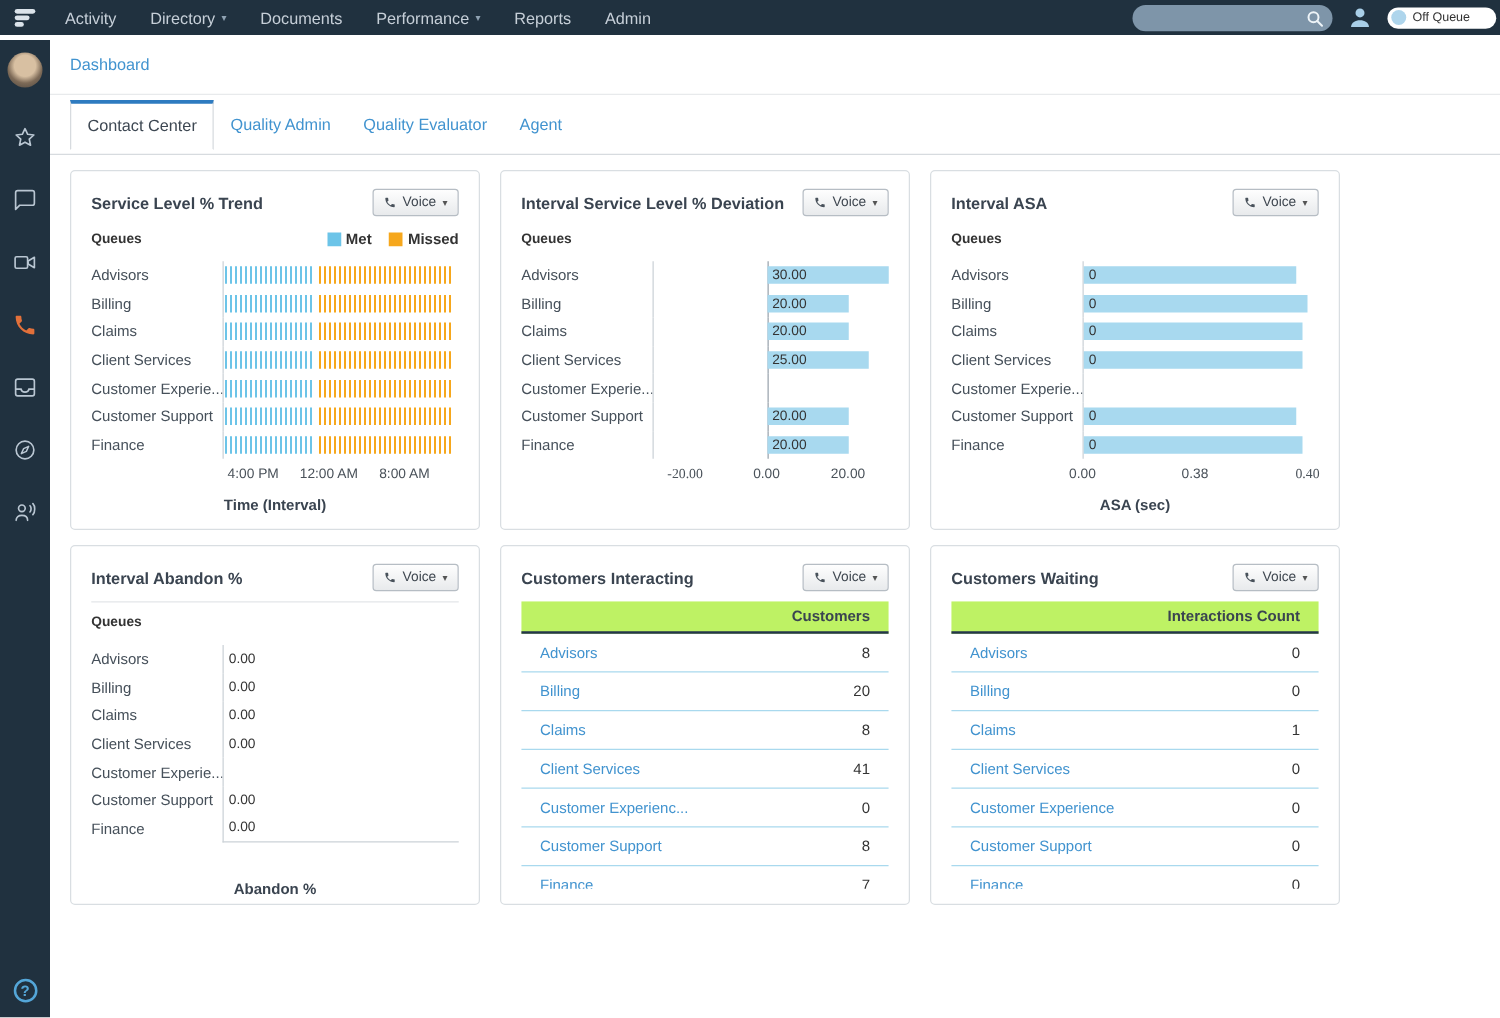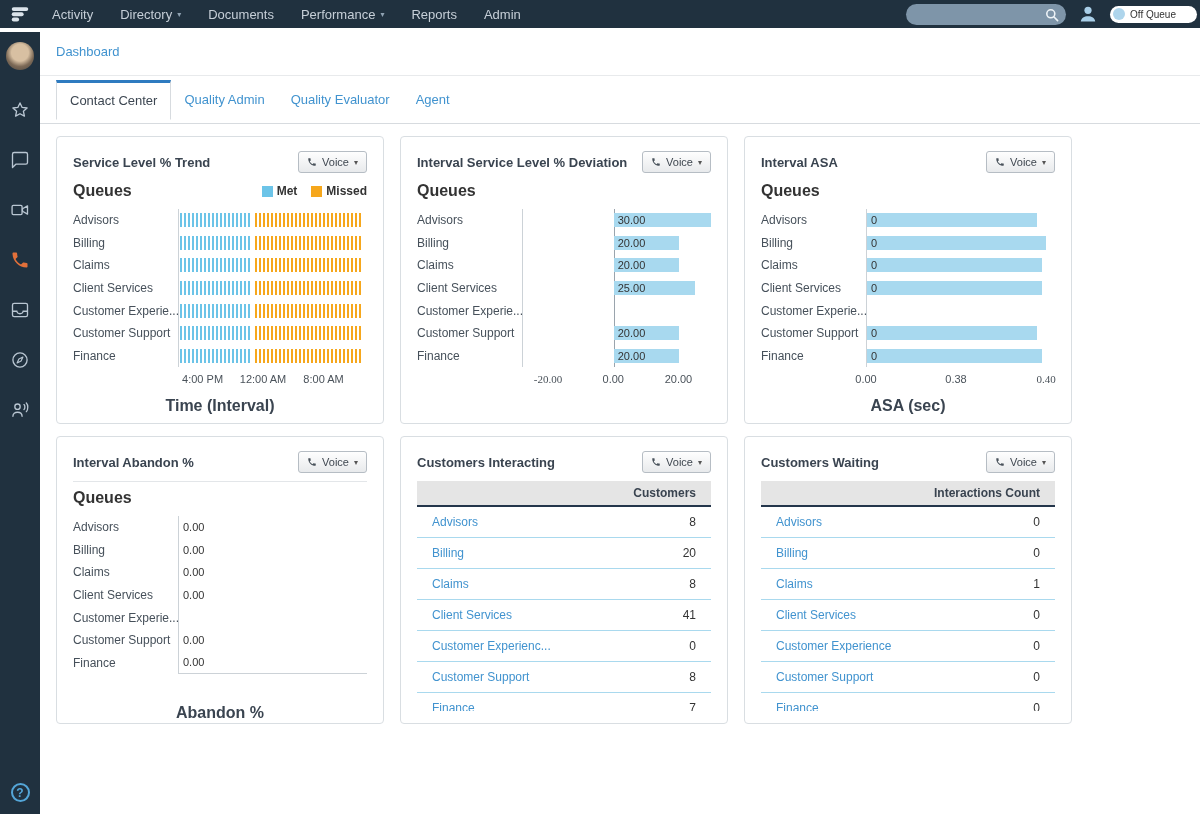--- a/index.html
+++ b/index.html
@@ -41,39 +41,39 @@
   .grid{display:grid;grid-template-columns:328px 328px 328px;column-gap:16px;row-gap:12px;padding:12px 16px}
   .card{width:328px;height:288px;border:1px solid #d9dee2;border-radius:4px;background:#fff;padding:14px 16px;overflow:hidden}
   .card-head{display:flex;justify-content:space-between;align-items:center;height:22px;margin-bottom:8px}
   .card-title{font-size:13px;font-weight:bold;color:#3a4450;white-space:nowrap}
   .voice-btn{display:inline-flex;align-items:center;gap:5px;font-size:11px;color:#3f4750;
              background:linear-gradient(#fefefe,#e8eaec);border:1px solid #b6bdc4;border-radius:3px;
              height:22px;padding:0 8px;cursor:pointer;font-family:inherit}
   .voice-btn .caret{font-size:8px;color:#555}
   
   .grp-row{display:flex;justify-content:space-between;align-items:center;height:20px;margin-bottom:8px}
-  .grp-label{font-size:16px;font-weight:bold;color:#333}
+  .grp-label{font-size:11px;font-weight:bold;color:#333}
   .legend{display:flex;gap:14px;align-items:center}
   .lg-item{display:inline-flex;align-items:center;gap:4px;font-size:12px;font-weight:bold;color:#333}
   .lg-sw{width:11px;height:11px;display:inline-block}
   .crow{display:flex;align-items:center;height:22.6px}
   .clabel{width:105px;font-size:12px;color:#46505a;white-space:nowrap;overflow:hidden;flex:none}
   .cplot{flex:1;height:100%;position:relative;border-left:1px solid #ccd2d7}
   .seg{position:absolute;top:50%;transform:translateY(-50%);height:14px}
   .zline{position:absolute;top:0;bottom:0;width:1px;background:#9aa4ad}
   .hbar{position:absolute;top:50%;transform:translateY(-50%);height:14px;background:var(--bar)}
   .vlabel{position:absolute;top:50%;transform:translateY(-50%);font-size:11px;color:#333;white-space:nowrap}
   .axis-row{position:relative;margin-left:105px;height:14px;margin-top:6px}
   .tick{position:absolute;transform:translateX(-50%);font-size:11px;color:#4a525a;white-space:nowrap;top:0}
-  .xlabel{text-align:center;font-size:16px;font-weight:bold;color:#3a4450;margin-top:10px}
+  .xlabel{text-align:center;font-size:12px;font-weight:bold;color:#3a4450;margin-top:10px}
   .chart-body.divided{border-top:1px solid #e3e6e9;padding-top:6px}
   .rows.baxis .crow:last-child .cplot{border-bottom:1px solid #ccd2d7}
   
   .tbody{height:230px;overflow:hidden}
-  .thead{height:26px;background:#e5e5e5;border-bottom:2px solid var(--headline);display:flex;align-items:center;justify-content:flex-end;padding:0 15px}
+  .thead{height:26px;background:#bef264;border-bottom:2px solid var(--headline);display:flex;align-items:center;justify-content:flex-end;padding:0 15px}
   .th-label{font-size:12px;font-weight:bold;color:#3a4450}
   .trow{height:31px;display:flex;align-items:center;justify-content:space-between;padding:0 15px;border-bottom:1px solid var(--rowline)}
   .tname{font-size:12px;color:var(--link);text-decoration:none;cursor:pointer}
   .tval{font-size:12px;color:#333}
 </style>
 </head>
 <body>
 
 <div class="topbar">
   <div class="logo">

